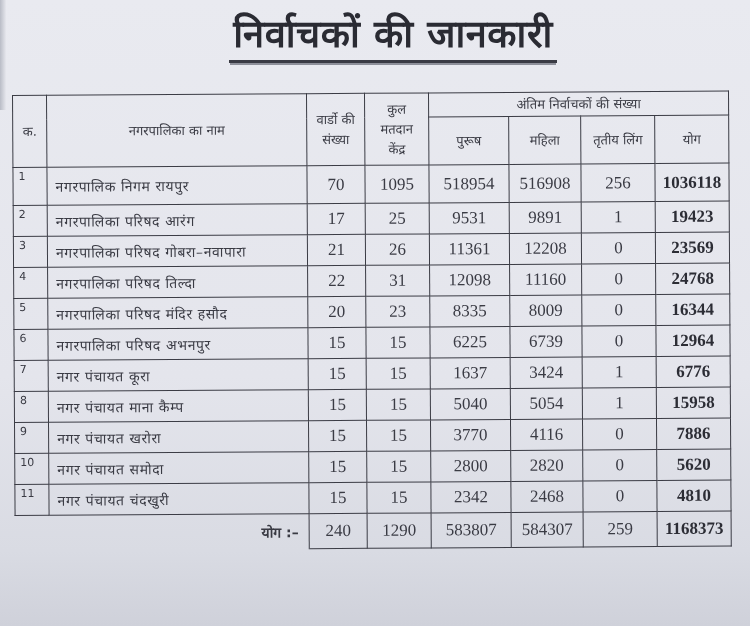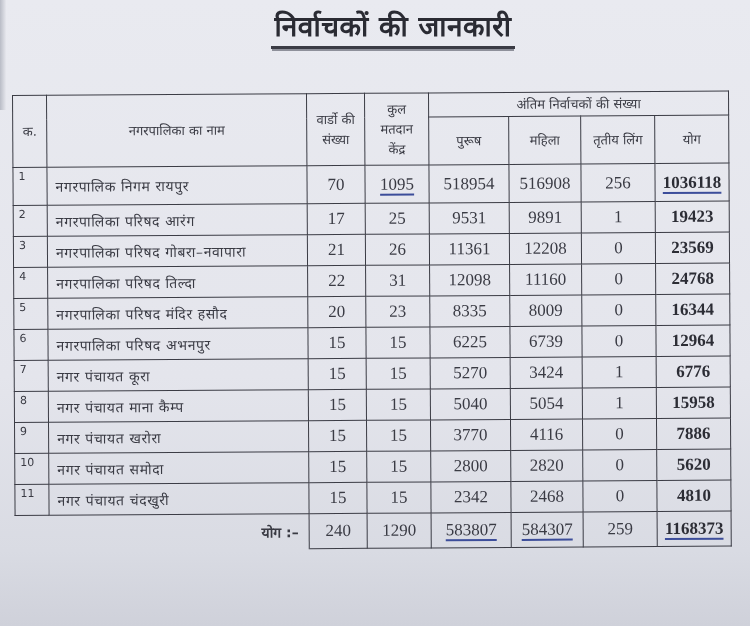--- a/index.html
+++ b/index.html
@@ -29,21 +29,21 @@
     .title-wrap {
       position: absolute;
       left: 0; right: 0;
       top: 6px;
       text-align: center;
     }
     .title {
       display: inline-block;
       font-family: "DejaVu Sans", sans-serif;
       font-weight: bold;
-      font-size: 28px;
+      font-size: 38px;
       color: #2a2b33;
       letter-spacing: 0.5px;
       border-bottom: 3px solid #3a3b44;
       padding: 0 4px 2px 4px;
       margin-left: 36px;
       box-shadow: 0 3px 0 -1px #8e909a;
     }
     .table-wrap {
       position: absolute;
       left: 12px;
@@ -103,21 +103,20 @@
     td.sum-label {
       border-left: none;
       border-bottom: none;
       text-align: right;
       padding-right: 10px;
       font-family: "DejaVu Sans", sans-serif;
       font-weight: bold;
       font-size: 14px;
     }
     .pen {
-      text-decoration: underline;
       text-decoration-color: #3c4d9a;
       text-decoration-thickness: 1.5px;
       text-underline-offset: 4px;
     }
   </style>
 </head>
 <body>
 
 <div class="page">
   <div class="left-edge"></div>
@@ -212,21 +211,21 @@
           <td>6225</td>
           <td>6739</td>
           <td>0</td>
           <td class="total">12964</td>
         </tr>
         <tr>
           <td class="sn">7</td>
           <td class="name">नगर पंचायत कूरा</td>
           <td>15</td>
           <td>15</td>
-          <td>5270</td>
+          <td>1637</td>
           <td>3424</td>
           <td>1</td>
           <td class="total">6776</td>
         </tr>
         <tr>
           <td class="sn">8</td>
           <td class="name">नगर पंचायत माना कैम्प</td>
           <td>15</td>
           <td>15</td>
           <td>5040</td>

